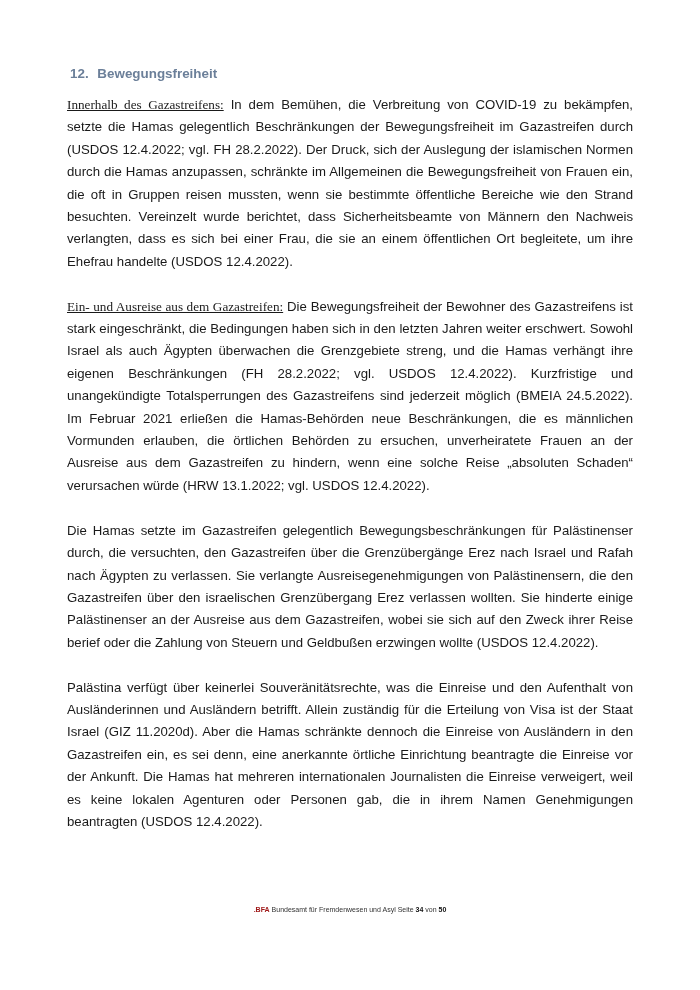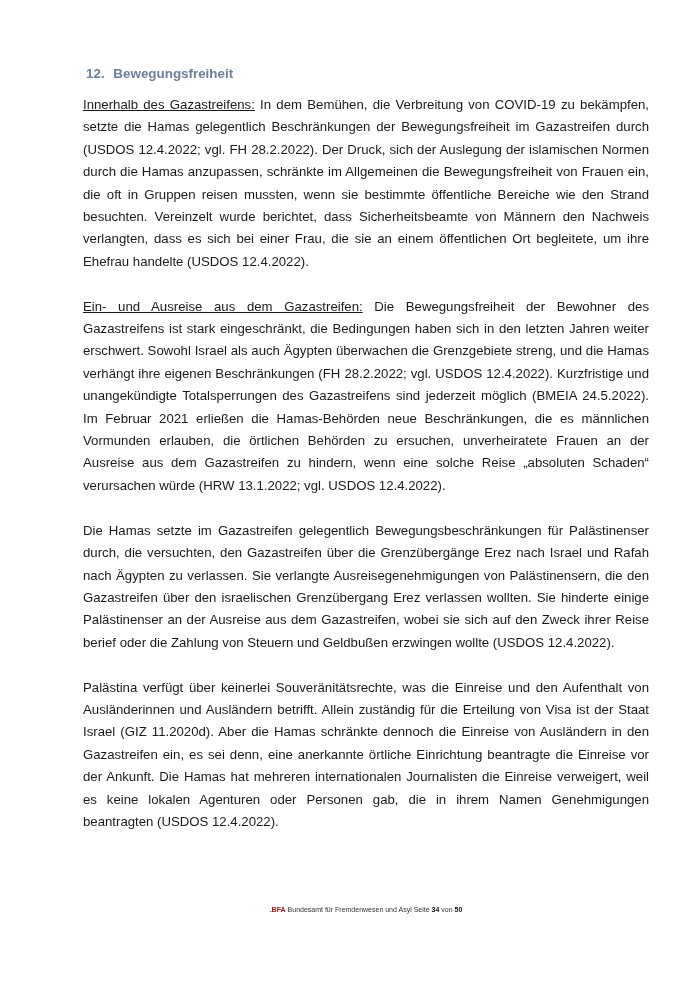--- a/index.html
+++ b/index.html
@@ -1,35 +1,35 @@
 <!DOCTYPE html>
 <html><head>
   <meta charset="utf-8">
   <style>
     html, body { margin: 0; padding: 0; background: #ffffff; }
     body { width: 700px; height: 990px; position: relative; overflow: hidden; }
     .page {
-      position: absolute; left: 16px; top: 0; width: 630px; height: 990px;
+      position: absolute; left: 0; top: 0; width: 630px; height: 990px;
       background: #ffffff; color: #1a1a1a;
       font-family: "Liberation Sans", sans-serif;
     }
     .heading {
       position: absolute; left: 70px; top: 66px;
       font-size: 13.4px; font-weight: bold; color: #6b7f99;
       font-family: "Liberation Sans", sans-serif;
       white-space: nowrap;
     }
     .heading .num { margin-right: 5px; }
     .content {
       position: absolute; left: 67px; top: 94px; width: 566px;
       font-size: 13.2px; line-height: 22.4px;
       text-align: justify;
     }
     .content p { margin: 0 0 22.4px 0; }
-    .u { text-decoration: underline; }
+    .u { text-decoration: underline; font-family: Liberation Serif, serif; }
     .footer {
       position: absolute; left: 0; top: 906px; width: 700px;
       text-align: center; font-size: 7px; color: #333;
       font-family: "Liberation Sans", sans-serif;
     }
     .footer .brand { color: #a01a1a; font-weight: bold; }
     .footer b { color: #111; }
   </style>
 </head>
 <body>

